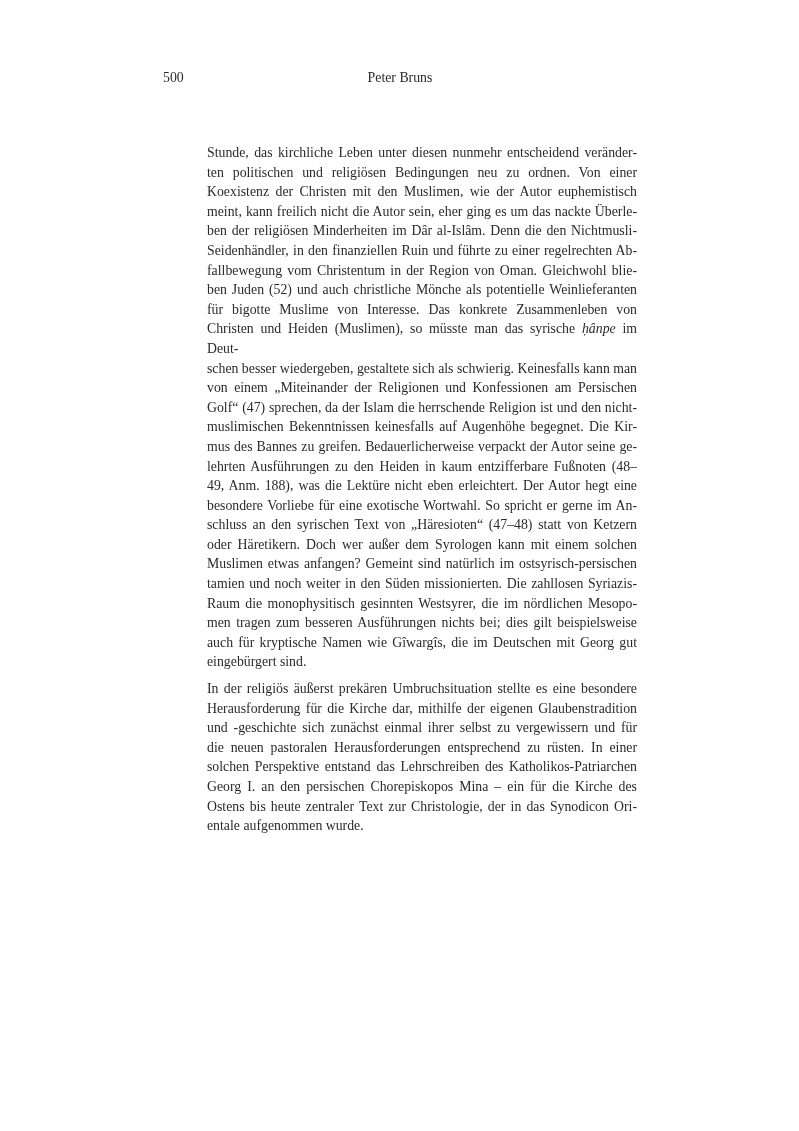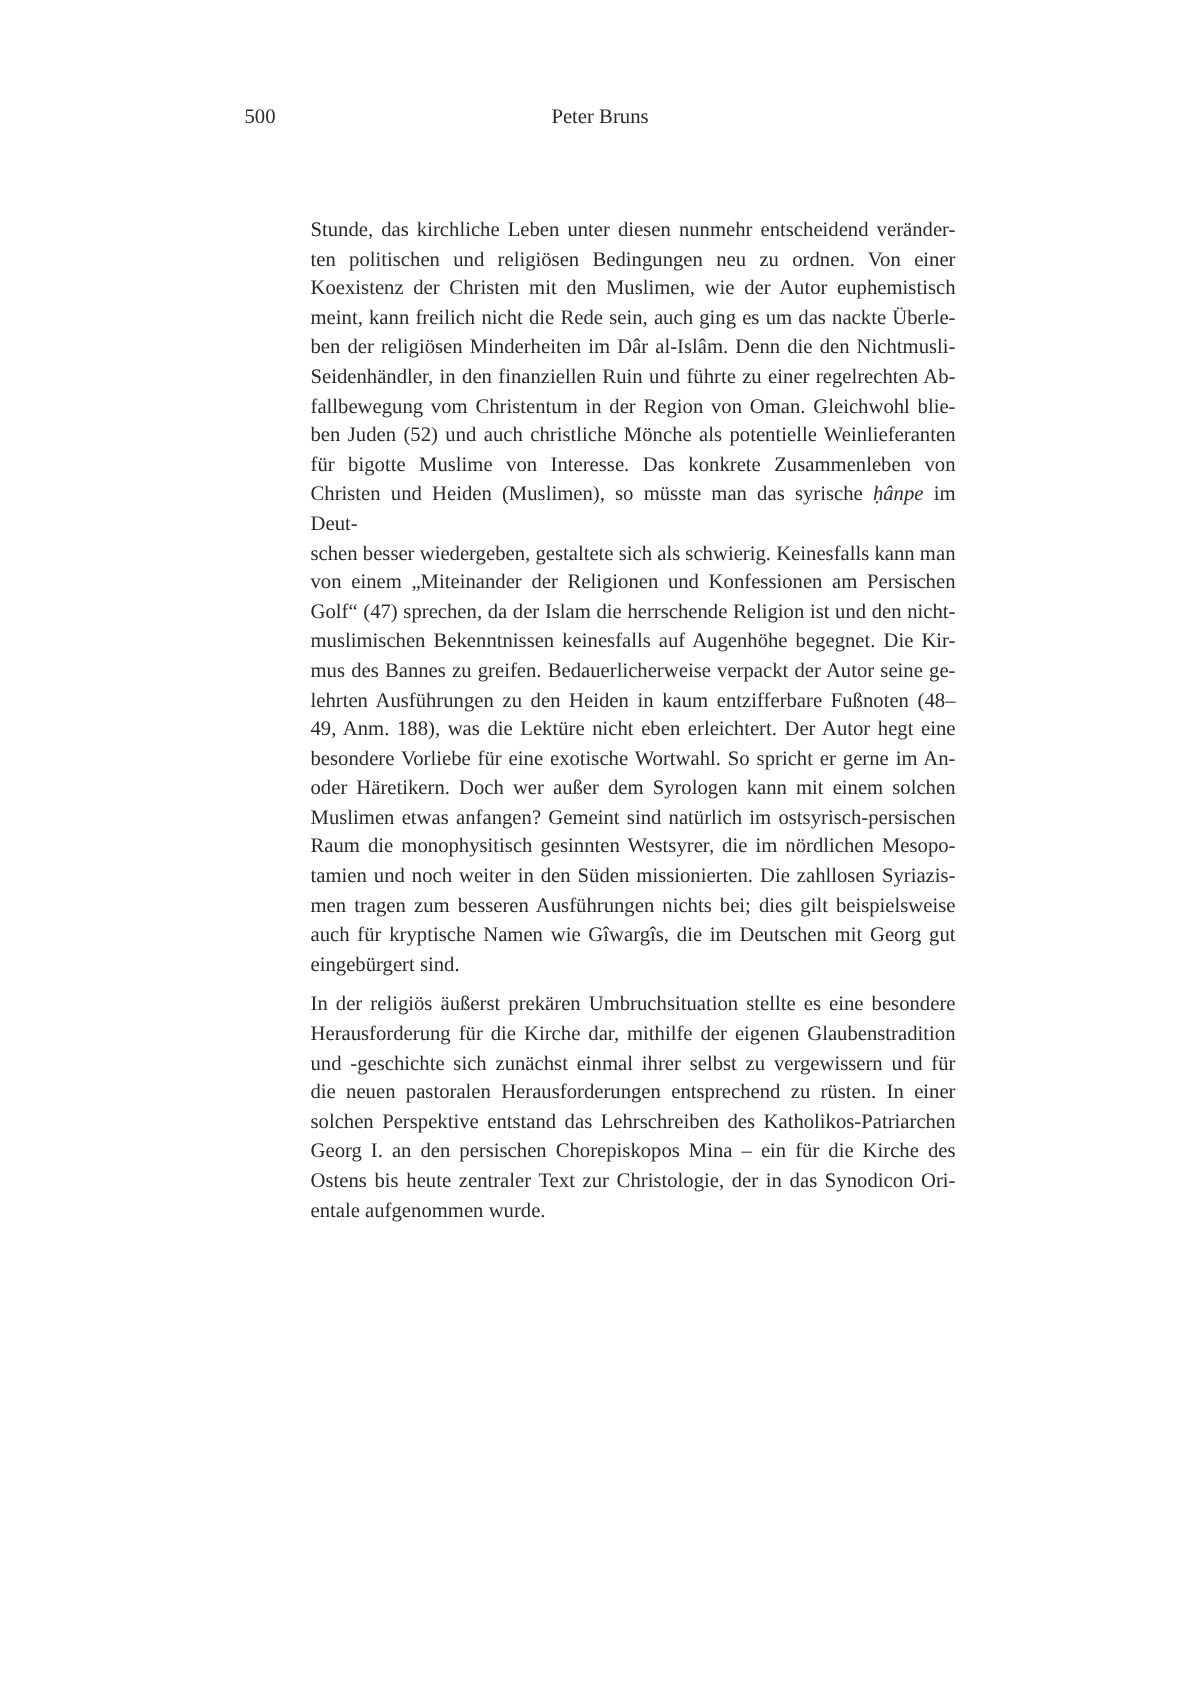--- a/index.html
+++ b/index.html
@@ -67,39 +67,40 @@
   <header class="page-header">
     <span class="page-number">500</span>
     <span class="running-head">Peter Bruns</span>
   </header>
 
   <main class="text-block">
     <div class="paragraph">
         <div class="text-line">Stunde, das kirchliche Leben unter diesen nunmehr entscheidend veränder-</div>
         <div class="text-line">ten politischen und religiösen Bedingungen neu zu ordnen. Von einer</div>
         <div class="text-line">Koexistenz der Christen mit den Muslimen, wie der Autor euphemistisch</div>
-        <div class="text-line">meint, kann freilich nicht die Rede sein, auch ging es um das nackte Überle-</div>
+        <div class="text-line">meint, kann freilich nicht die Autor sein, eher ging es um das nackte Überle-</div>
         <div class="text-line">ben der religiösen Minderheiten im Dâr al-Islâm. Denn die den Nichtmusli-</div>
         <div class="text-line">Seidenhändler, in den finanziellen Ruin und führte zu einer regelrechten Ab-</div>
         <div class="text-line">fallbewegung vom Christentum in der Region von Oman. Gleichwohl blie-</div>
         <div class="text-line">ben Juden (52) und auch christliche Mönche als potentielle Weinlieferanten</div>
         <div class="text-line">für bigotte Muslime von Interesse. Das konkrete Zusammenleben von</div>
         <div class="text-line">Christen und Heiden (Muslimen), so müsste man das syrische <i>ḥânpe</i> im Deut-</div>
         <div class="text-line">schen besser wiedergeben, gestaltete sich als schwierig. Keinesfalls kann man</div>
         <div class="text-line">von einem „Miteinander der Religionen und Konfessionen am Persischen</div>
         <div class="text-line">Golf“ (47) sprechen, da der Islam die herrschende Religion ist und den nicht-</div>
         <div class="text-line">muslimischen Bekenntnissen keinesfalls auf Augenhöhe begegnet. Die Kir-</div>
         <div class="text-line">mus des Bannes zu greifen. Bedauerlicherweise verpackt der Autor seine ge-</div>
         <div class="text-line">lehrten Ausführungen zu den Heiden in kaum entzifferbare Fußnoten (48–</div>
         <div class="text-line">49, Anm. 188), was die Lektüre nicht eben erleichtert. Der Autor hegt eine</div>
         <div class="text-line">besondere Vorliebe für eine exotische Wortwahl. So spricht er gerne im An-</div>
+        <div class="text-line">schluss an den syrischen Text von „Häresioten“ (47–48) statt von Ketzern</div>
         <div class="text-line">oder Häretikern. Doch wer außer dem Syrologen kann mit einem solchen</div>
         <div class="text-line">Muslimen etwas anfangen? Gemeint sind natürlich im ostsyrisch-persischen</div>
+        <div class="text-line">tamien und noch weiter in den Süden missionierten. Die zahllosen Syriazis-</div>
         <div class="text-line">Raum die monophysitisch gesinnten Westsyrer, die im nördlichen Mesopo-</div>
-        <div class="text-line">tamien und noch weiter in den Süden missionierten. Die zahllosen Syriazis-</div>
         <div class="text-line">men tragen zum besseren Ausführungen nichts bei; dies gilt beispielsweise</div>
         <div class="text-line">auch für kryptische Namen wie Gîwargîs, die im Deutschen mit Georg gut</div>
         <div class="text-line last">eingebürgert sind.</div>
       </div>
     <div class="paragraph para-2">
         <div class="text-line">In der religiös äußerst prekären Umbruchsituation stellte es eine besondere</div>
         <div class="text-line">Herausforderung für die Kirche dar, mithilfe der eigenen Glaubenstradition</div>
         <div class="text-line">und -geschichte sich zunächst einmal ihrer selbst zu vergewissern und für</div>
         <div class="text-line">die neuen pastoralen Herausforderungen entsprechend zu rüsten. In einer</div>
         <div class="text-line">solchen Perspektive entstand das Lehrschreiben des Katholikos-Patriarchen</div>

